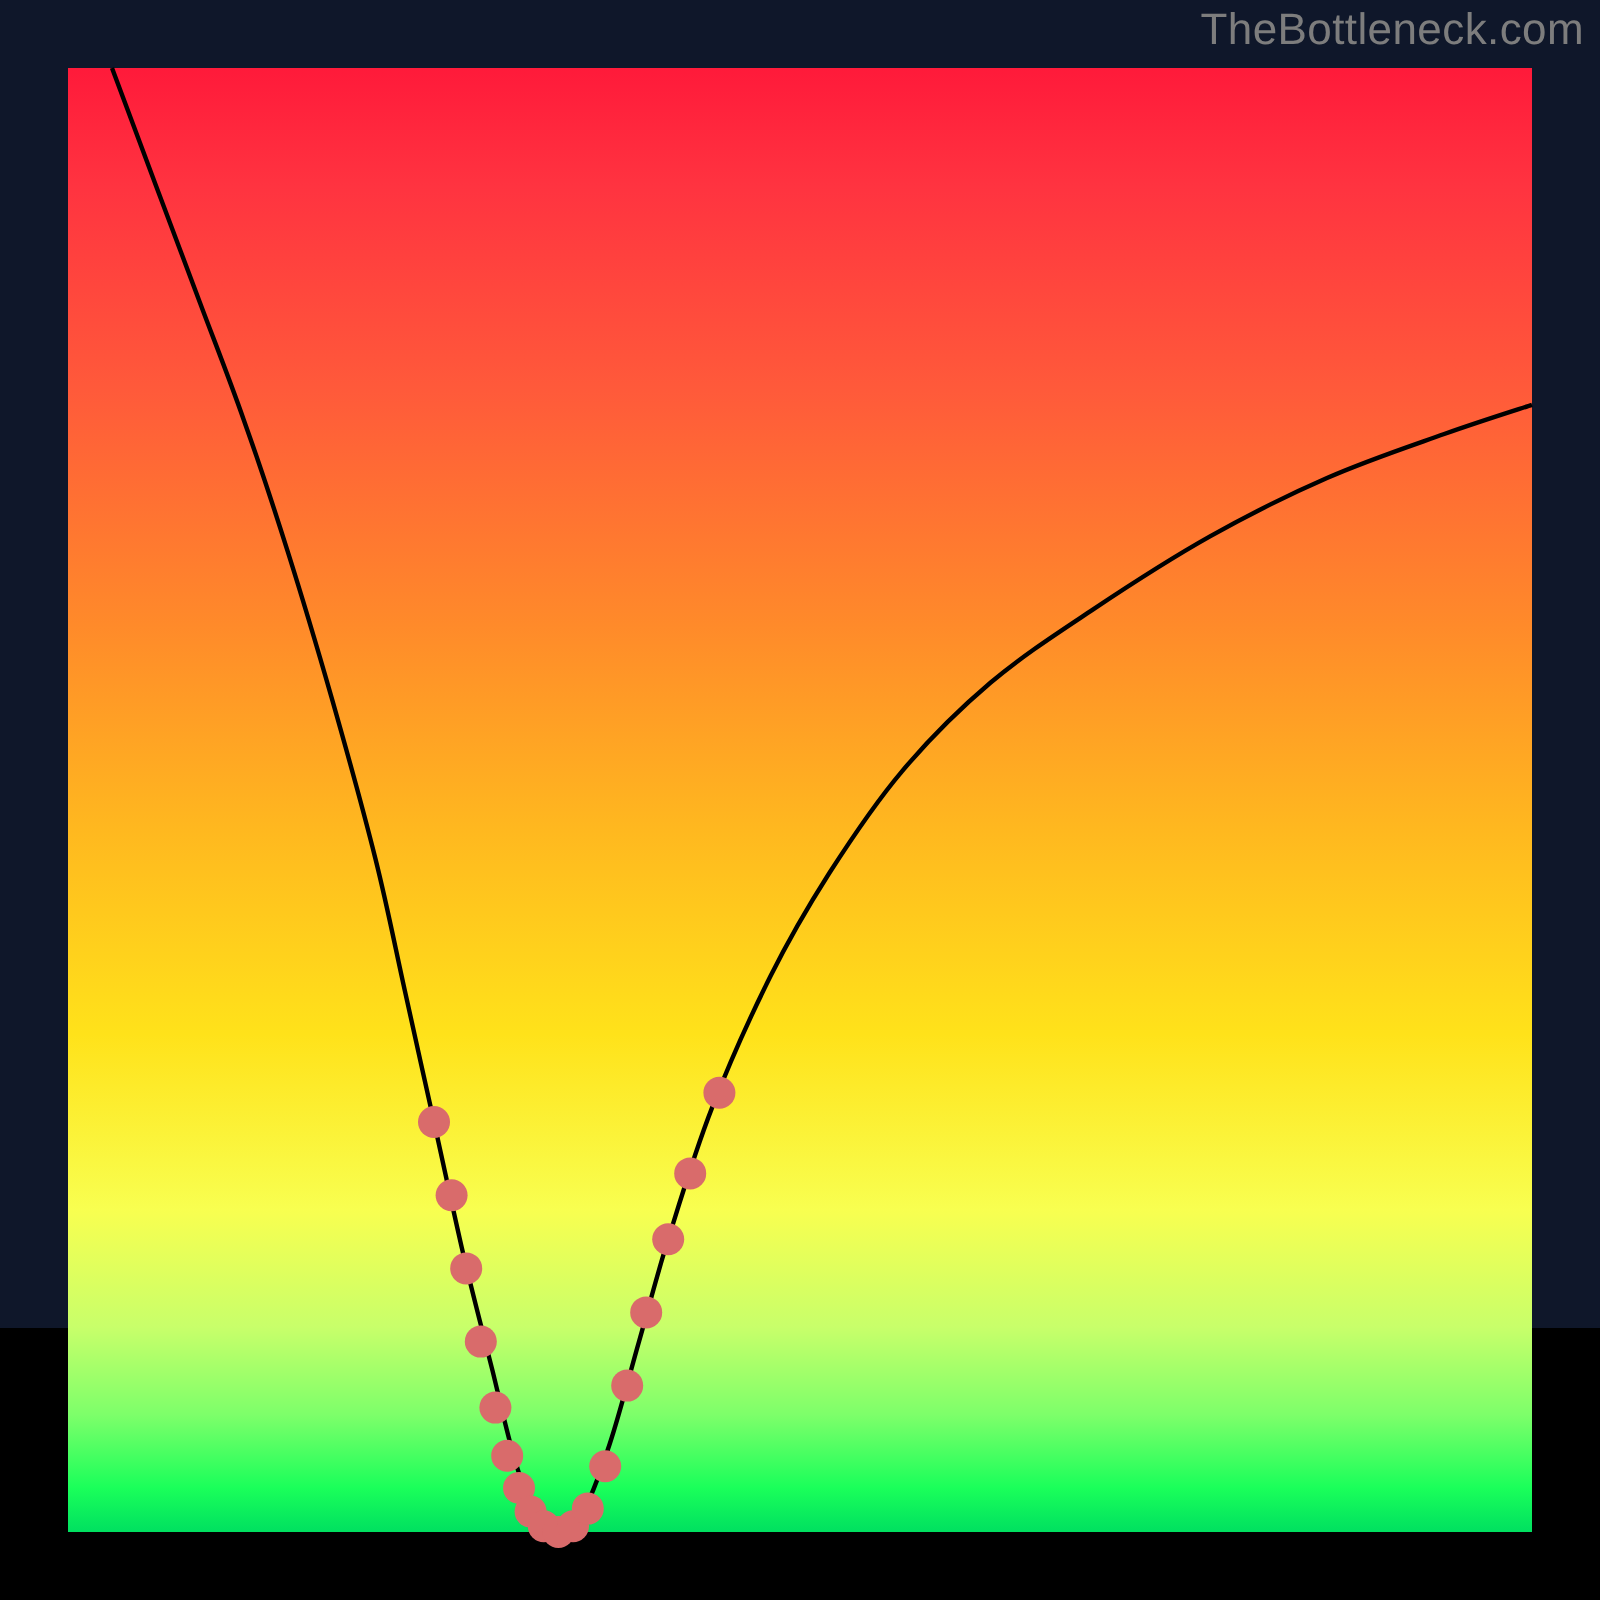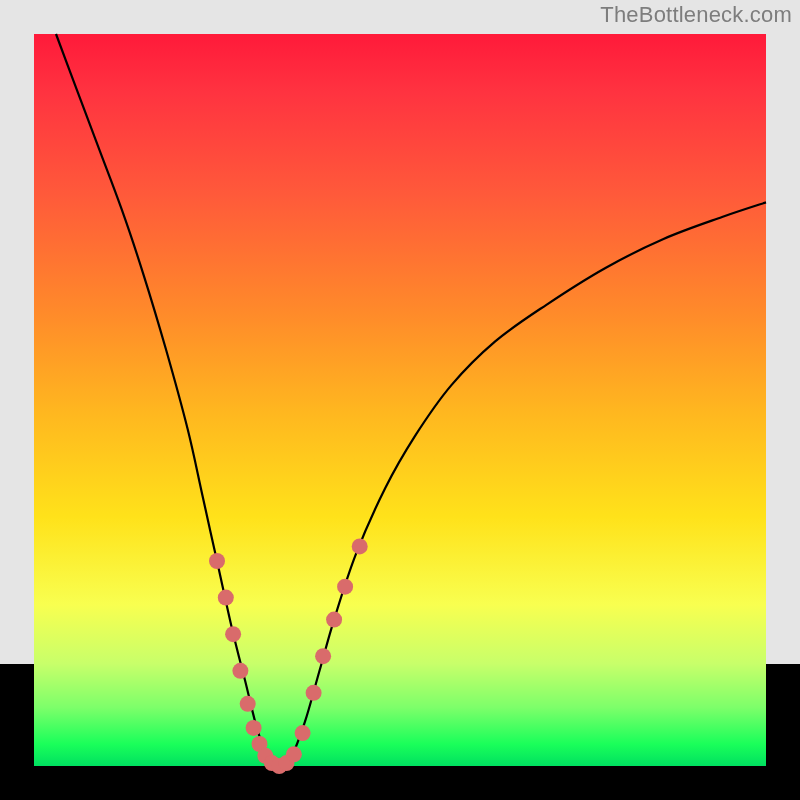--- a/index.html
+++ b/index.html
@@ -8,21 +8,21 @@
     width: 800px;
     height: 800px;
     overflow: hidden;
     background: #000;
     font-family: Arial, Helvetica, sans-serif;
   }
   .frame {
     position: relative;
     width: 800px;
     height: 664px;
-    background: #e5e5e5;
+    background: #0f172a;
   }
   .watermark {
     position: absolute;
     top: 2px;
     right: 8px;
     color: #7d7d7d;
     font-size: 22px;
     font-weight: 400;
     letter-spacing: 0.2px;
     z-index: 10;

